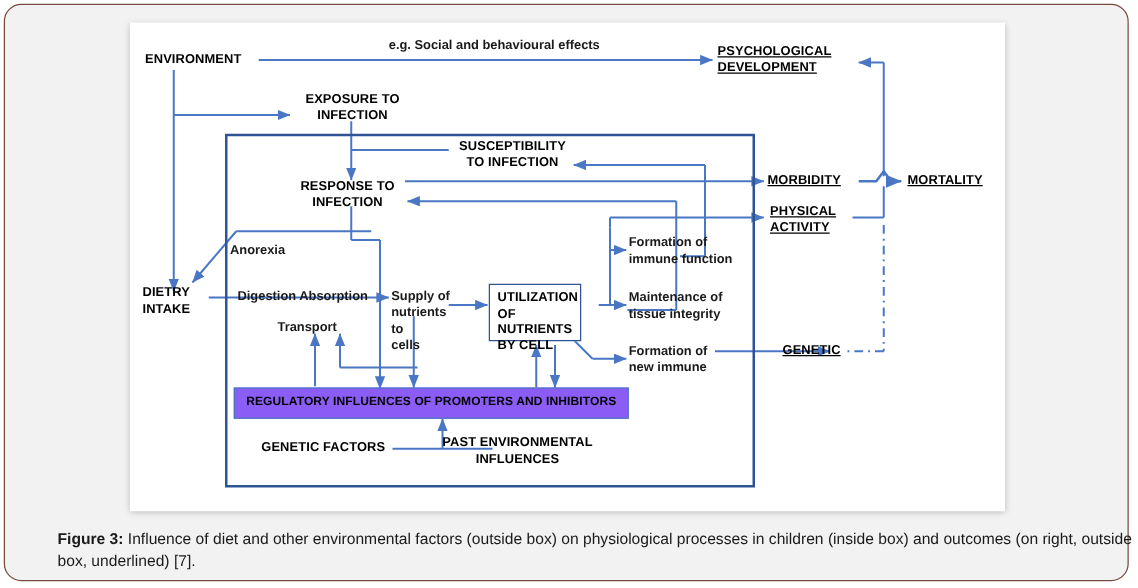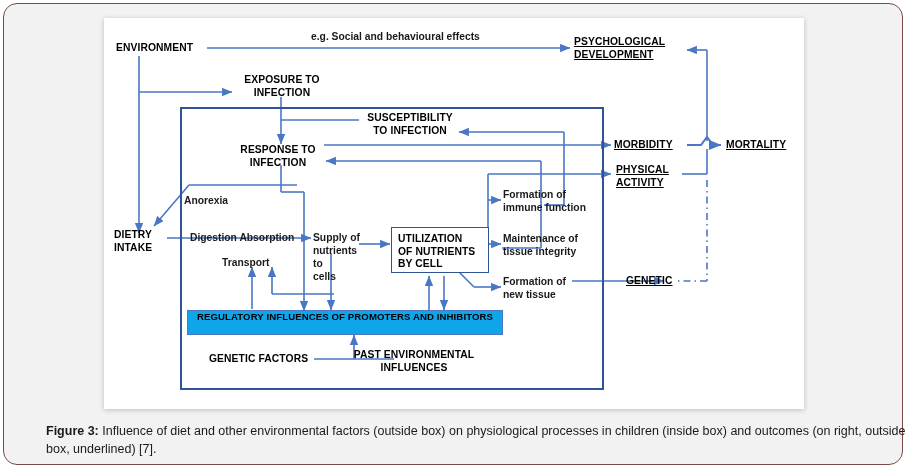--- a/index.html
+++ b/index.html
@@ -11,22 +11,22 @@
             box-shadow:0 1px 5px rgba(0,0,0,.22);}
   #svgwrap{position:absolute;left:0;top:0;width:910px;height:410px;}
   #caption{position:absolute;left:18px;top:419px;width:862px;
            font-size:12.5px;line-height:17.5px;color:#1a1a1a;margin-left:24px;}
   #caption b{font-weight:bold;}
   .lbl{position:absolute;color:#000;}
   .bold{font-weight:bold;font-size:10.3px;letter-spacing:.1px;line-height:12.5px;text-align:center;}
   .hand{font-weight:bold;font-size:10.3px;line-height:13px;color:#1a1a1a;}
   .ul{text-decoration:underline;}
   .utilbox{position:absolute;border:1.6px solid #2f5496;background:#fff;box-sizing:border-box;}
-  .regbox{position:absolute;border:1.6px solid #4a77c4;background:#0ea5e9;box-sizing:border-box;
-          display:flex;justify-content:center;}
+  .regbox{position:absolute;border:1.6px solid #4a77c4;background:#8b5cf6;box-sizing:border-box;
+          display:flex;align-items:center;justify-content:center;}
   .innerbox{position:absolute;border:2.6px solid #2f5496;box-sizing:border-box;background:transparent;}
 </style>
 </head>
 <body>
 
 <div id="root">
   <div id="card">
 
     <div id="figpanel"></div>
 
@@ -110,21 +110,21 @@
           <path d="M703,170 L703,145"></path>
 
           <path d="M703,176 L703,277" stroke-dasharray="7,4,1.5,4"></path>
           <path d="M703,277 L670,277" stroke-dasharray="7,4,1.5,4"></path>
         </g>
       </svg>
     </div>
 
     <div class="innerbox" style="left:176px;top:103px;width:424px;height:283px;"></div>
 
-    <div class="utilbox" style="left:387px;top:223px;width:98px;height:46px;">
+    <div class="utilbox" style="left:387px;top:223px;width:74px;height:46px;">
       <div class="bold" style="position:absolute;left:6px;top:5px;text-align:left;line-height:12.5px;">
         <div>UTILIZATION</div>
         <div>OF NUTRIENTS</div>
         <div>BY CELL</div>
       </div>
     </div>
 
     <div class="regbox" style="left:183px;top:306px;width:316px;height:25px;">
       <span class="bold" style="position:static;font-size:9.6px;">REGULATORY INFLUENCES OF PROMOTERS AND INHIBITORS</span>
     </div>
@@ -170,21 +170,21 @@
       <div>immune function</div>
     </div>
 
     <div class="lbl hand" style="left:499px;top:228px;">
       <div>Maintenance of</div>
       <div>tissue integrity</div>
     </div>
 
     <div class="lbl hand" style="left:499px;top:271px;">
       <div>Formation of</div>
-      <div>new tissue</div>
+      <div>new immune</div>
     </div>
 
     <div class="lbl bold" style="left:205px;top:349px;text-align:left;">GENETIC FACTORS</div>
 
     <div class="lbl bold" style="left:340px;top:345px;width:140px;">
       <div>PAST ENVIRONMENTAL</div>
       <div>INFLUENCES</div>
     </div>
 
     <div class="lbl bold" style="left:570px;top:32px;text-align:left;">

